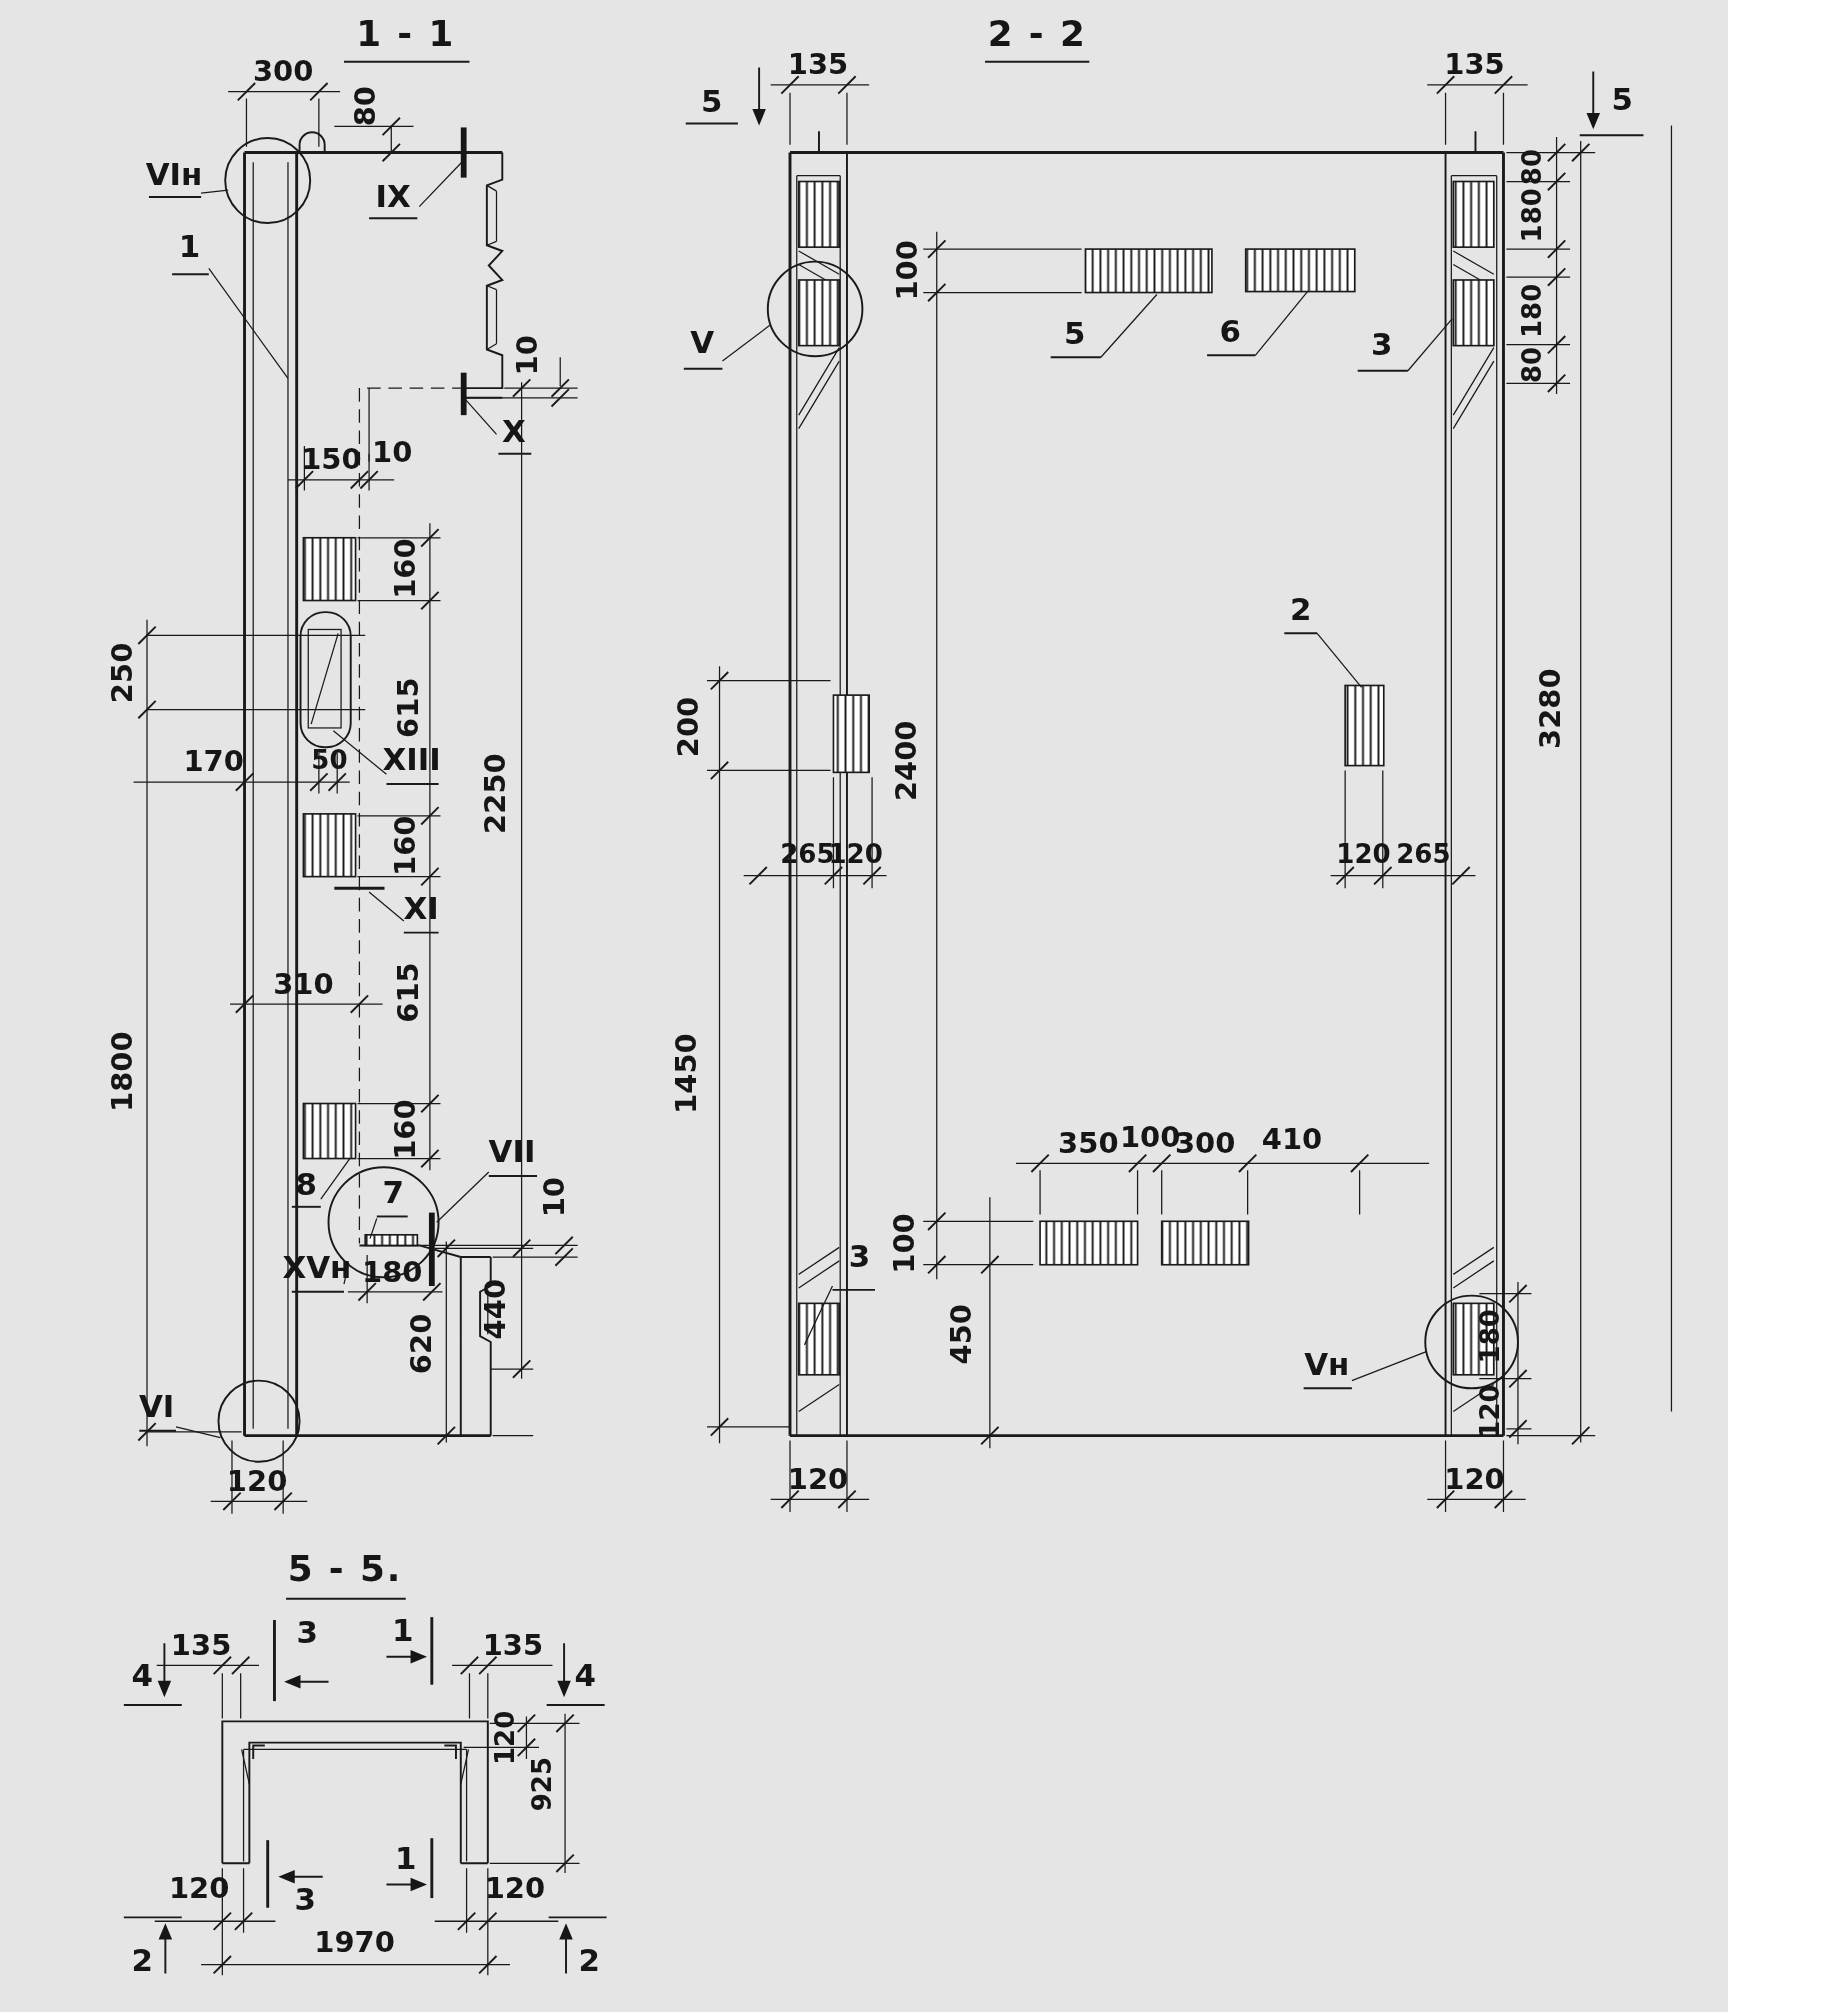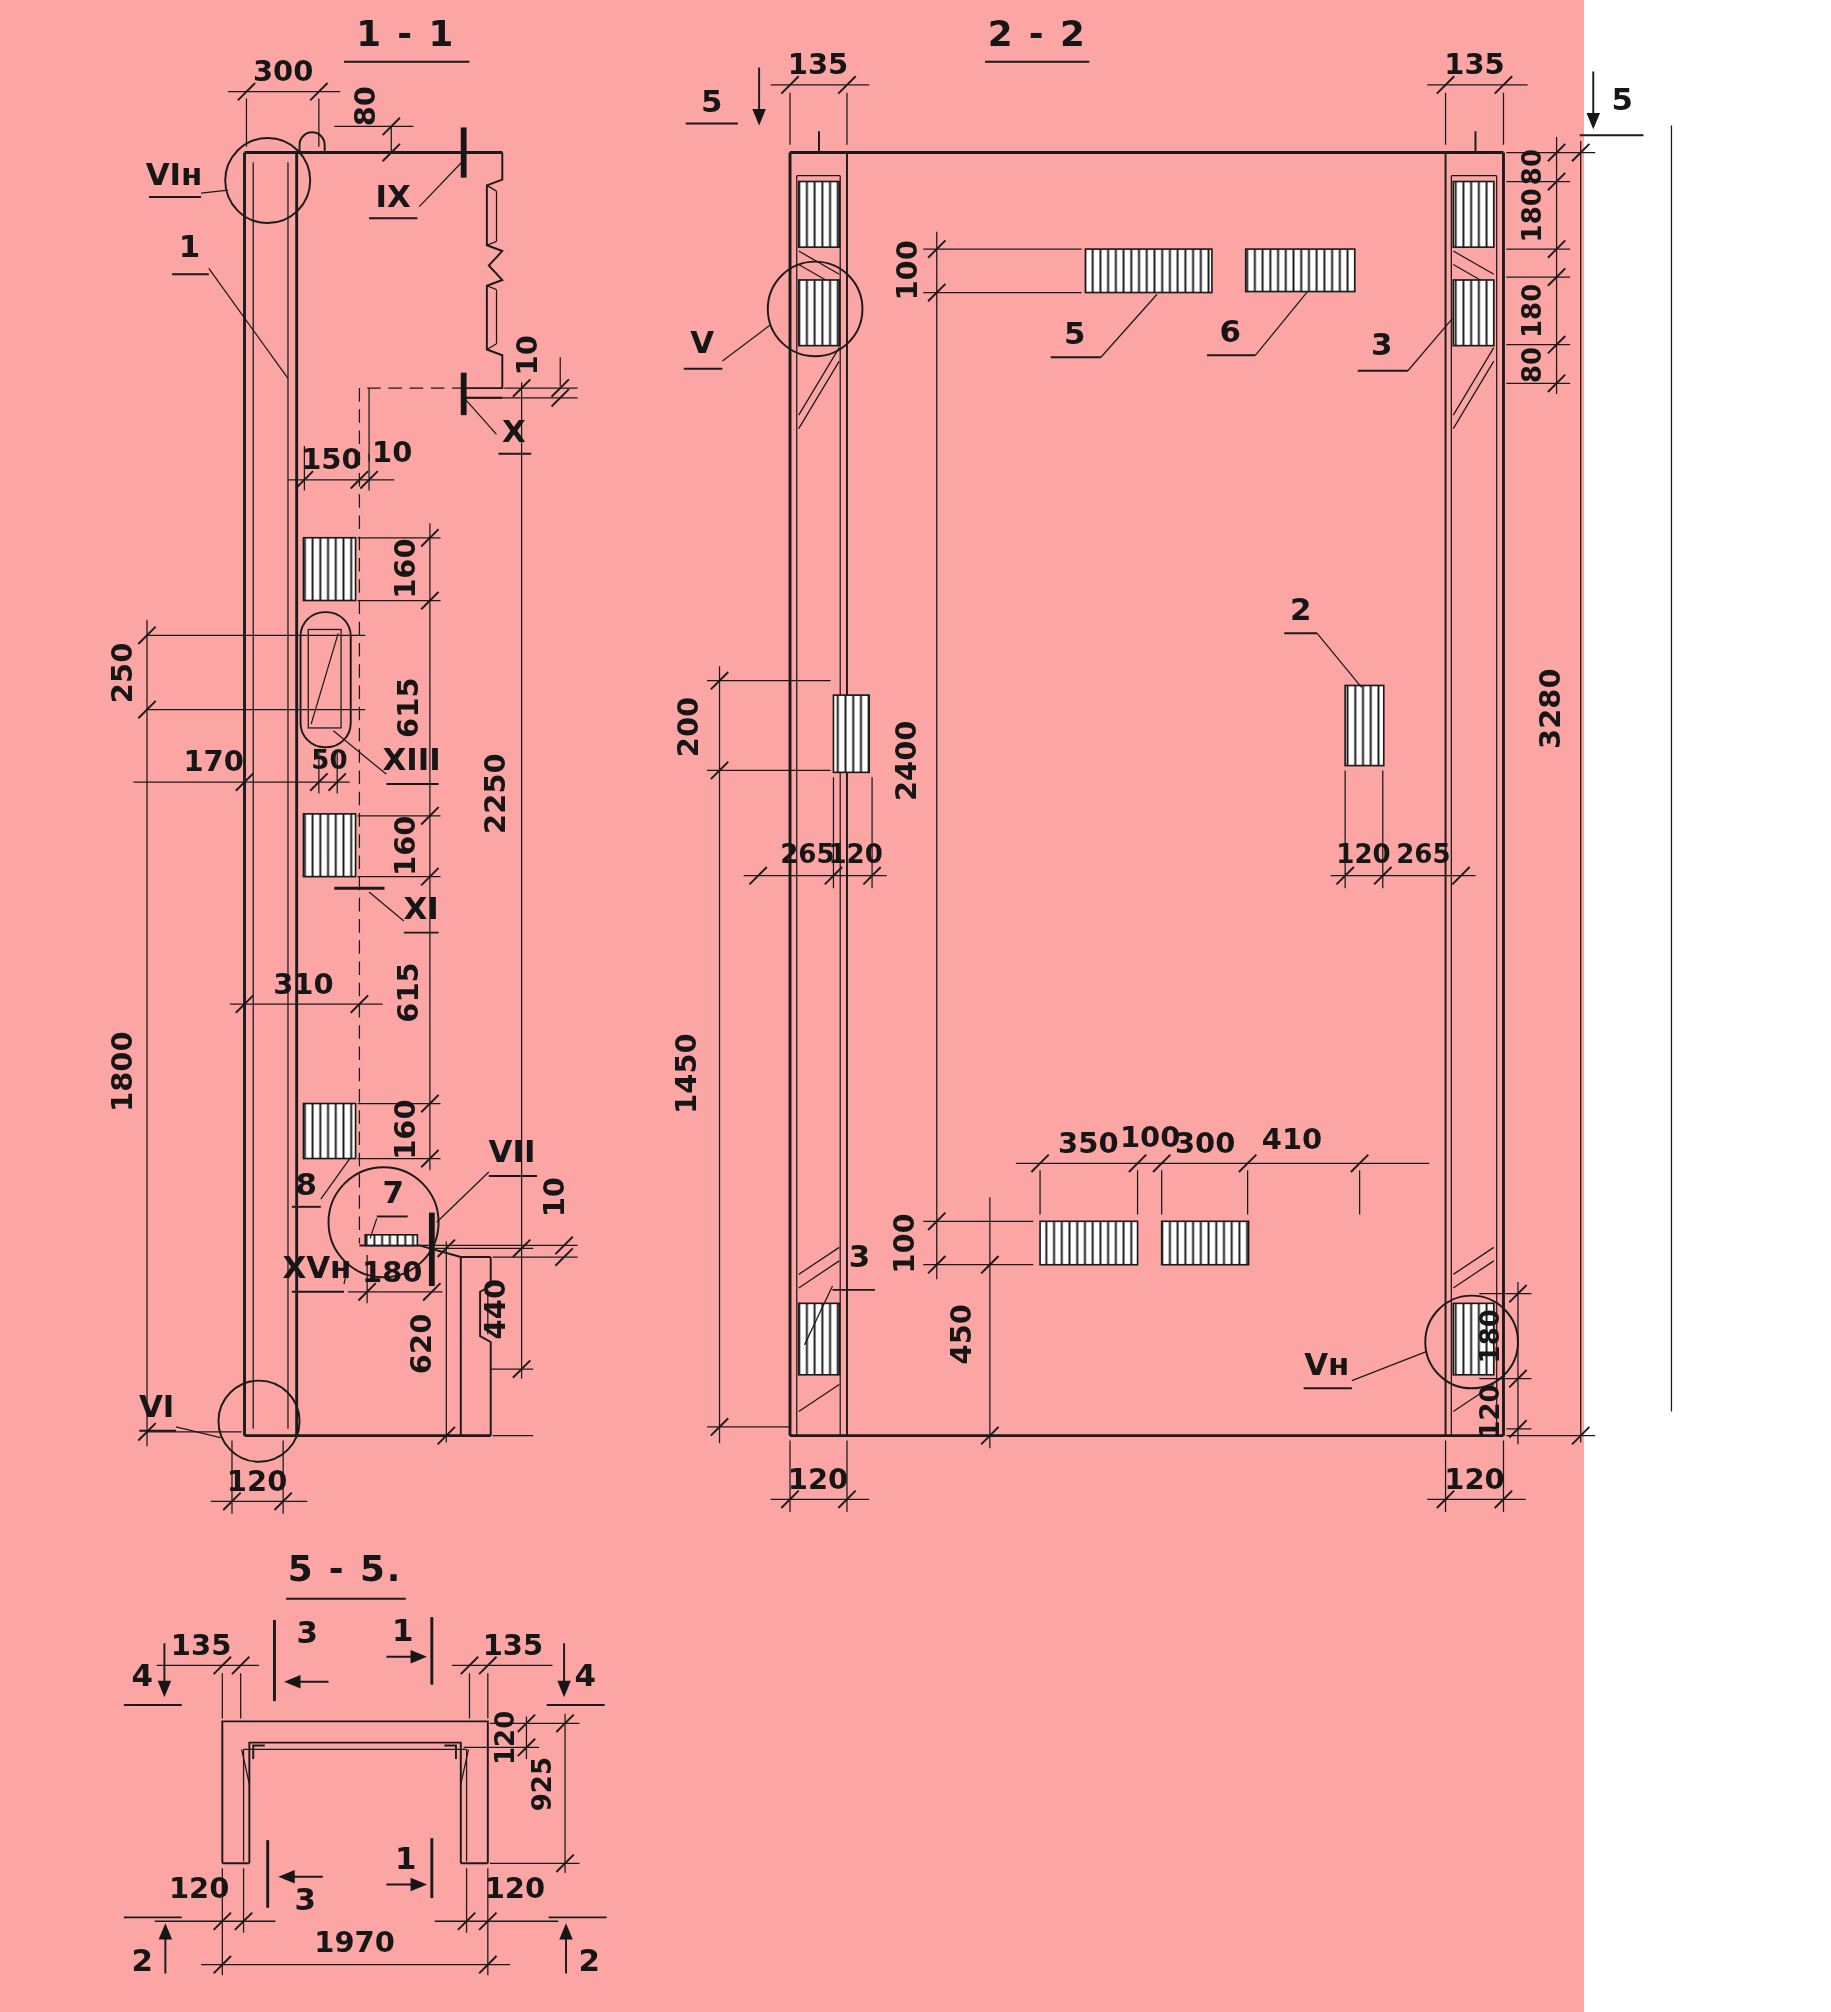--- a/index.html
+++ b/index.html
@@ -1,16 +1,16 @@
 <!DOCTYPE html>
 <html><head>
 <meta charset="utf-8">
 <style>
   html,body{margin:0;padding:0;background:#ffffff;}
-  .page{width:1584px;height:2012px;background:#fca5a5;position:relative;}
+  .page{width:1728px;height:2012px;background:#e5e5e5;position:relative;}
   svg{display:block;}
   svg text{font-family:"DejaVu Sans",sans-serif;font-weight:bold;fill:#161616;
            text-anchor:middle;font-size:30px;}
   svg text.tt{font-size:37px;letter-spacing:2px;}
   svg text.tl{font-size:32px;}
   svg text.ts{font-size:27px;}
   .ln {stroke:#1a1a1a;fill:none;stroke-width:1.3px;}
   .ln2{stroke:#1a1a1a;fill:none;stroke-width:2px;}
   .ln3{stroke:#1a1a1a;fill:none;stroke-width:3px;}
   .ln5{stroke:#161616;fill:none;stroke-width:6px;}

